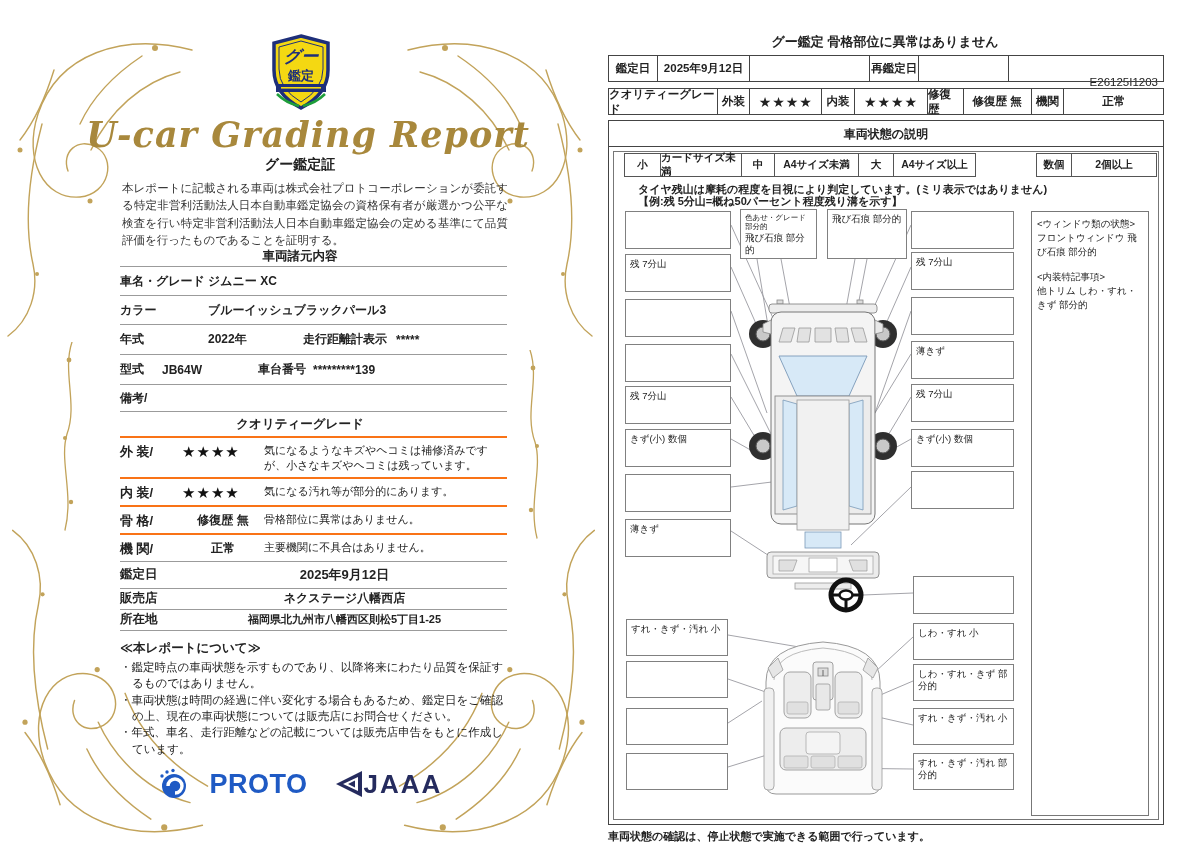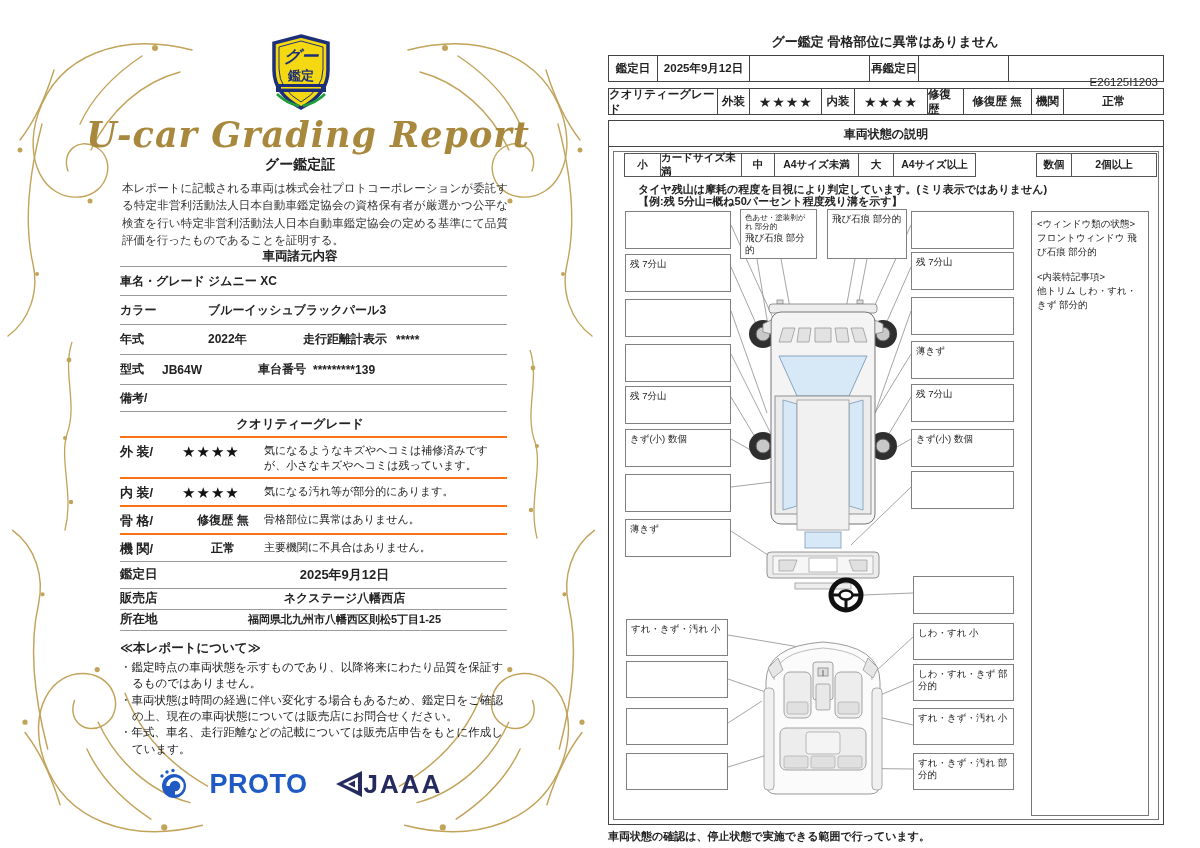--- a/index.html
+++ b/index.html
@@ -423,21 +423,21 @@
       <div class="eb" style="left:16px;top:90px;width:106px;height:38px"></div>
       <div class="eb" style="left:16px;top:133px;width:106px;height:38px">残 7分山</div>
       <div class="eb" style="left:16px;top:178px;width:106px;height:38px"></div>
       <div class="eb" style="left:16px;top:223px;width:106px;height:38px"></div>
       <div class="eb" style="left:16px;top:265px;width:106px;height:38px">残 7分山</div>
       <div class="eb" style="left:16px;top:308px;width:106px;height:38px">きず(小) 数個</div>
       <div class="eb" style="left:16px;top:353px;width:106px;height:38px"></div>
       <div class="eb" style="left:16px;top:398px;width:106px;height:38px">薄きず</div>
 
       <div class="eb" style="left:131px;top:88px;width:77px;height:50px">
-        <span class="small">色あせ・塗装剥がれ 部分的</span>
+        <span class="small">色あせ・グレード 部分的</span>
         <span>飛び石痕 部分的</span>
       </div>
       <div class="eb" style="left:218px;top:88px;width:80px;height:50px">飛び石痕 部分的</div>
 
       <div class="eb" style="left:302px;top:90px;width:103px;height:38px"></div>
       <div class="eb" style="left:302px;top:131px;width:103px;height:38px">残 7分山</div>
       <div class="eb" style="left:302px;top:176px;width:103px;height:38px"></div>
       <div class="eb" style="left:302px;top:220px;width:103px;height:38px">薄きず</div>
       <div class="eb" style="left:302px;top:263px;width:103px;height:38px">残 7分山</div>
       <div class="eb" style="left:302px;top:308px;width:103px;height:38px">きず(小) 数個</div>

